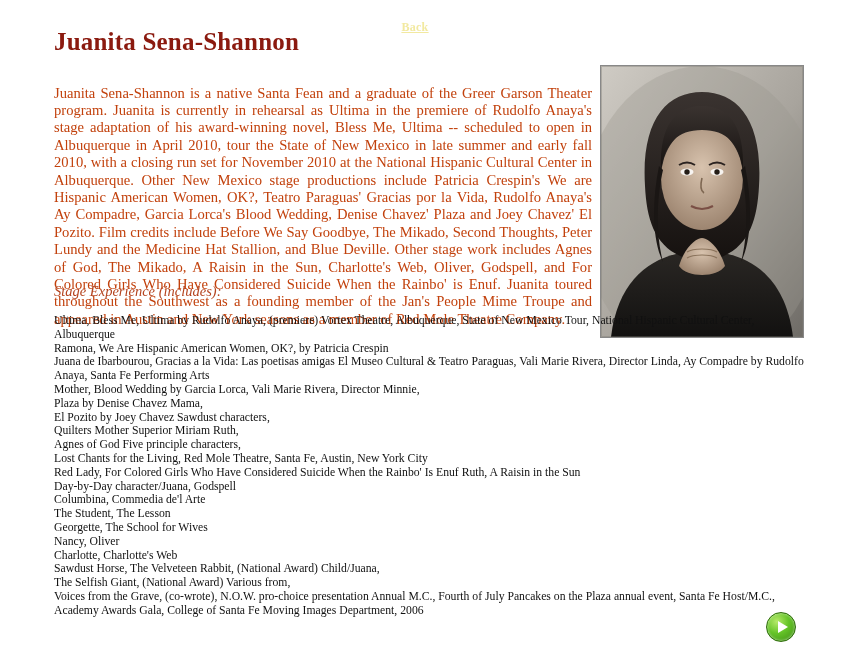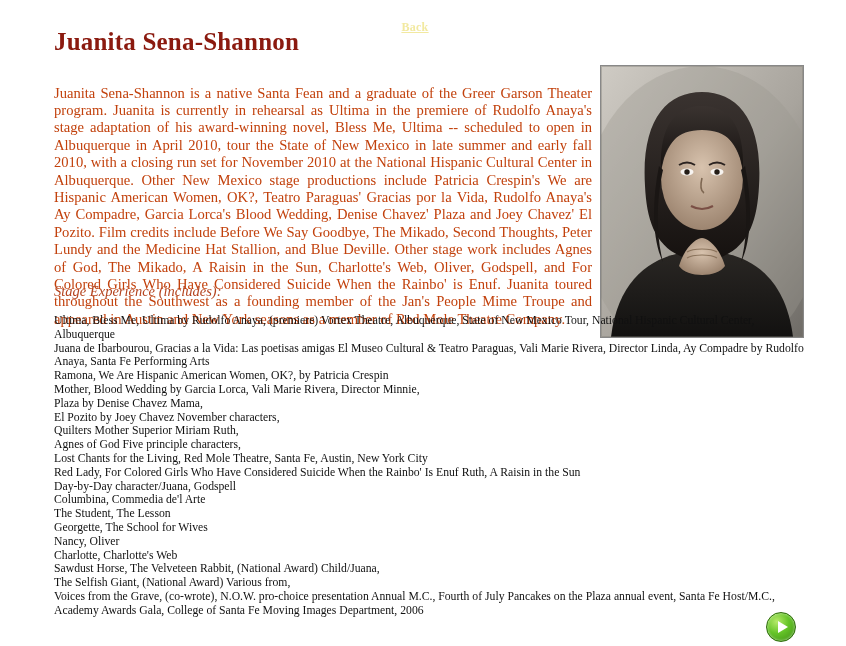--- a/index.html
+++ b/index.html
@@ -171,25 +171,25 @@
       <rect x="0" y="0" width="202" height="271" fill="none" stroke="#7d7a74" stroke-width="2" opacity="0.4"></rect>
     </svg>
   </div>
 
   <p class="bio">Juanita Sena-Shannon is a native Santa Fean and a graduate of the Greer Garson Theater program. Juanita is currently in rehearsal as Ultima in the premiere of Rudolfo Anaya's stage adaptation of his award-winning novel, Bless Me, Ultima -- scheduled to open in Albuquerque in April 2010, tour the State of New Mexico in late summer and early fall 2010, with a closing run set for November 2010 at the National Hispanic Cultural Center in Albuquerque. Other New Mexico stage productions include Patricia Crespin's We are Hispanic American Women, OK?, Teatro Paraguas' Gracias por la Vida, Rudolfo Anaya's Ay Compadre, Garcia Lorca's Blood Wedding, Denise Chavez' Plaza and Joey Chavez' El Pozito. Film credits include Before We Say Goodbye, The Mikado, Second Thoughts, Peter Lundy and the Medicine Hat Stallion, and Blue Deville. Other stage work includes Agnes of God, The Mikado, A Raisin in the Sun, Charlotte's Web, Oliver, Godspell, and For Colored Girls Who Have Considered Suicide When the Rainbo' is Enuf. Juanita toured throughout the Southwest as a founding member of the Jan's People Mime Troupe and appeared in Austin and New York seasons as a member of Red Mole Theatre Company.</p>
 
   <div class="section-heading">Stage Experience (includes):</div>
 
   <div class="credits">
     <div class="credit-line">Ultima, Bless Me, Ultima by Rudolfo Anaya, (premiere) Vortex Theatre, Albuquerque,  State of New Mexico Tour, National Hispanic Cultural Center, Albuquerque</div>
+    <div class="credit-line">Ramona, We Are Hispanic American Women, OK?, by Patricia Crespin</div>
     <div class="credit-line">Juana de Ibarbourou, Gracias a la Vida: Las poetisas amigas El Museo Cultural &amp; Teatro Paraguas, Vali Marie Rivera, Director  Linda, Ay Compadre by Rudolfo Anaya, Santa Fe Performing Arts</div>
-    <div class="credit-line">Ramona, We Are Hispanic American Women, OK?, by Patricia Crespin</div>
     <div class="credit-line">Mother, Blood Wedding by Garcia Lorca, Vali Marie Rivera, Director Minnie,</div>
     <div class="credit-line">Plaza by Denise Chavez  Mama,</div>
-    <div class="credit-line">El Pozito by Joey Chavez  November characters,</div>
+    <div class="credit-line">El Pozito by Joey Chavez  Sawdust characters,</div>
     <div class="credit-line">Quilters Mother Superior Miriam Ruth,</div>
     <div class="credit-line">Agnes of God Five principle characters,</div>
     <div class="credit-line">Lost Chants for the Living, Red Mole Theatre, Santa Fe, Austin,  New York City</div>
     <div class="credit-line">Red Lady, For Colored Girls Who Have Considered Suicide When the Rainbo' Is Enuf  Ruth, A Raisin in the Sun</div>
     <div class="credit-line">Day-by-Day character/Juana, Godspell</div>
     <div class="credit-line">Columbina, Commedia de'l Arte</div>
     <div class="credit-line">The Student, The Lesson</div>
     <div class="credit-line">Georgette, The School for Wives</div>
     <div class="credit-line">Nancy, Oliver</div>
     <div class="credit-line">Charlotte, Charlotte's Web</div>

